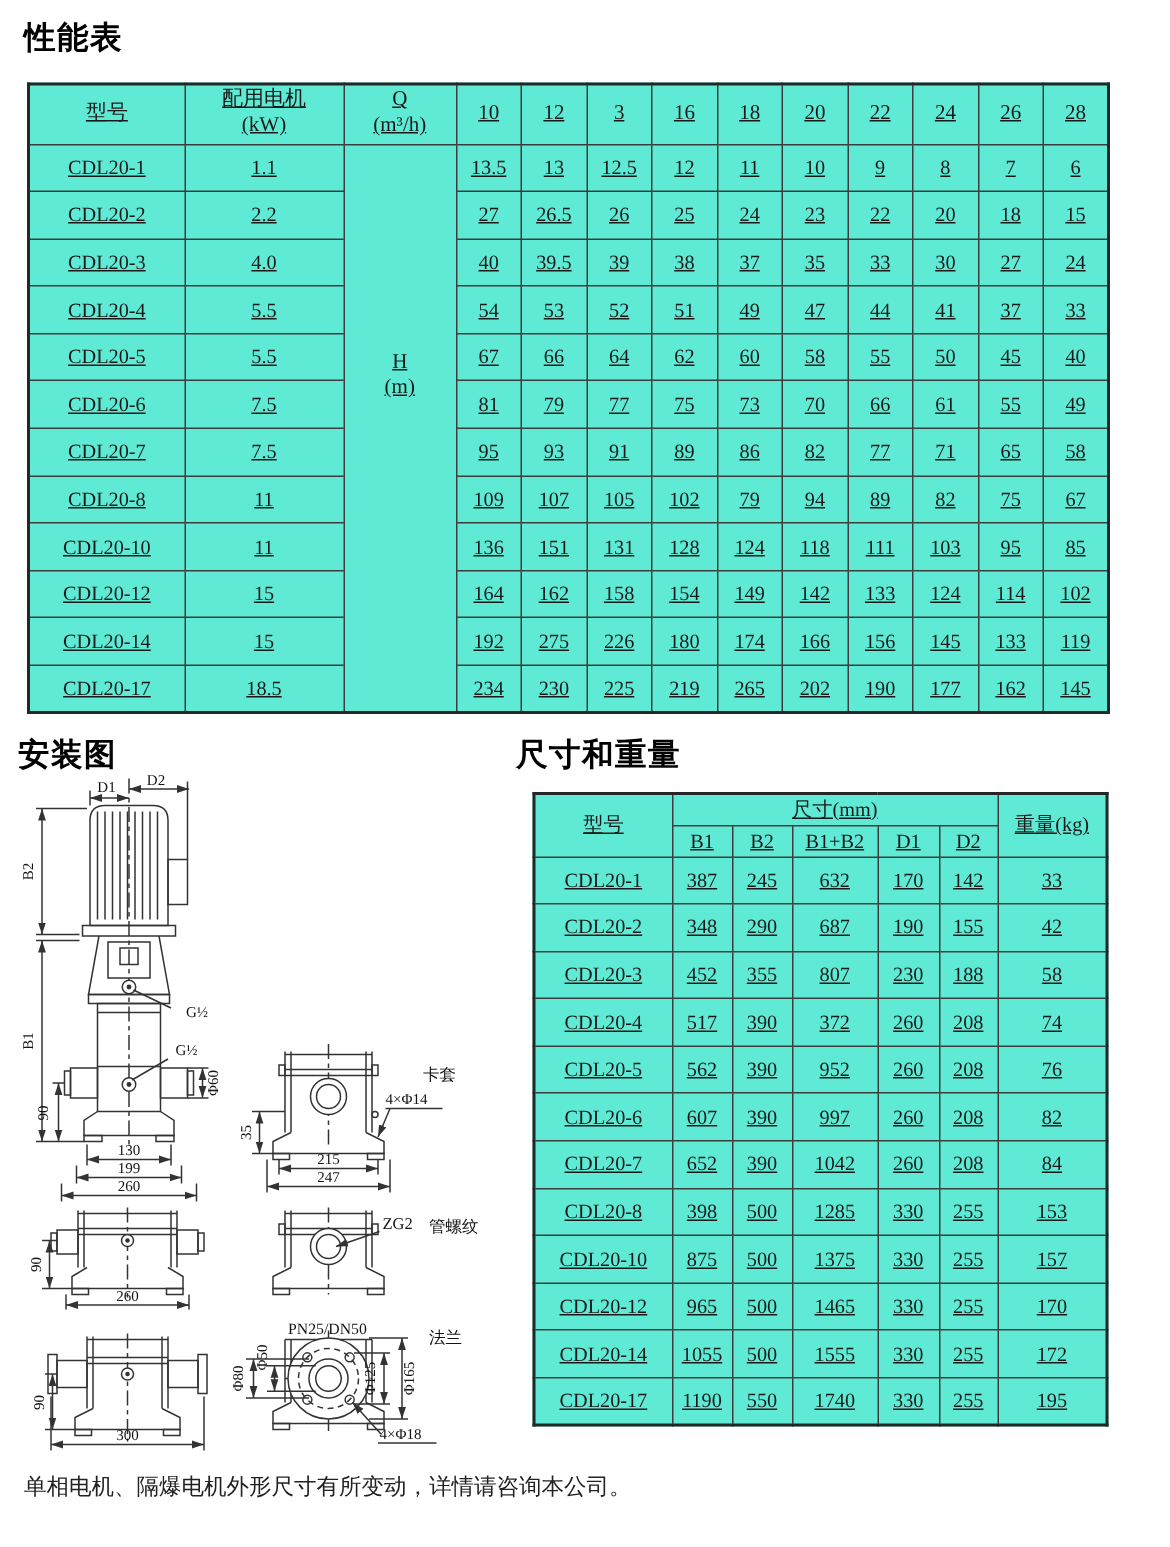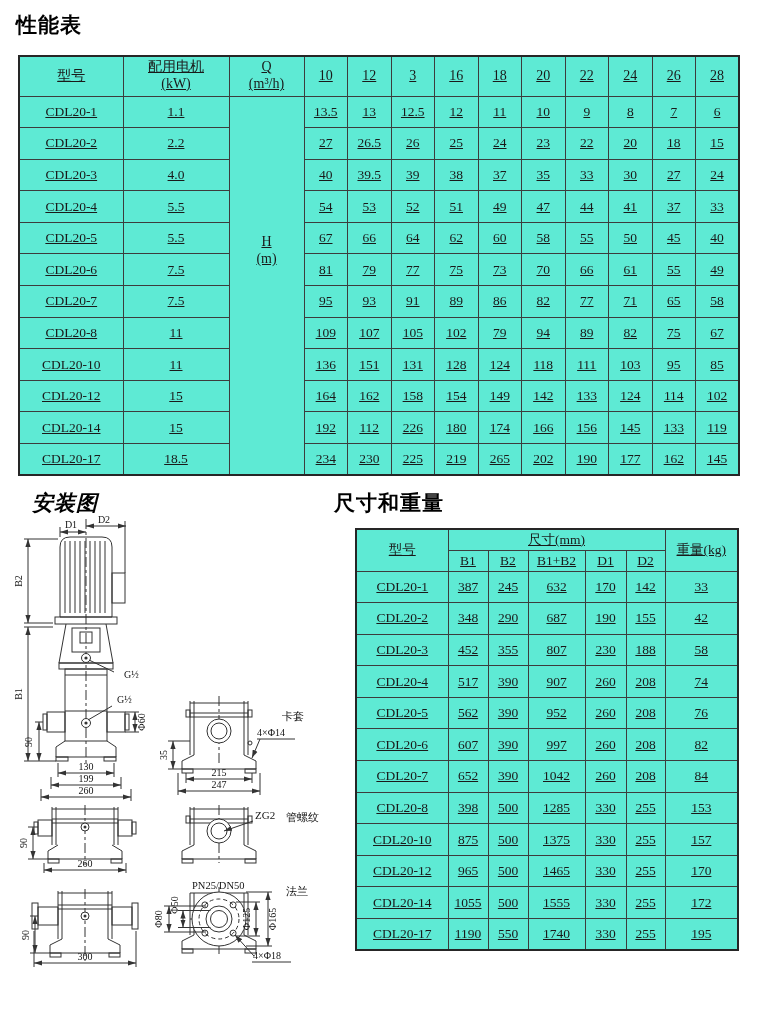--- a/index.html
+++ b/index.html
@@ -1,22 +1,22 @@
 <!DOCTYPE html>
 <html><head>
 <meta charset="utf-8">
 <style>
   html,body{margin:0;padding:0;background:#f6f6f4;}
   #page{position:relative;width:780px;height:1031px;background:#ffffff;
         font-family:"Liberation Serif","DejaVu Serif",serif;color:#1a1a1a;overflow:hidden;}
   .sec-title{position:absolute;margin:0;font-family:"Liberation Sans","DejaVu Sans",sans-serif;
         font-weight:700;font-size:21px;color:#000;letter-spacing:1px;}
   #perf-title{left:16px;top:11px;}
-  #install-title{left:32px;top:489px;font-style:italic;}
-  #dims-title{left:334px;top:489px;}
+  #install-title{left:12px;top:489px;}
+  #dims-title{left:344px;top:489px;}
 
   table{border-collapse:collapse;table-layout:fixed;position:absolute;background:#5eead4;text-decoration:underline;}
   th,td{border:1px solid #3c3c3c;text-align:center;vertical-align:middle;
         font-weight:normal;padding:0;overflow:hidden;}
 
   #perf-table{left:18px;top:55px;width:722px;border:2px solid #262626;font-size:13.5px;}
   #perf-table thead tr{height:40px;}
   #perf-table tbody tr{height:31.6px;}
   #perf-table th{font-size:14px;line-height:1.2;}
   .h-inner{transform:translateY(-35px);line-height:1.25;font-size:14px;}
@@ -222,21 +222,21 @@
           <td>142</td>
           <td>133</td>
           <td>124</td>
           <td>114</td>
           <td>102</td>
         </tr>
         <tr>
           <td>CDL20-14</td>
           <td>15</td>
           <td>192</td>
-          <td>112</td>
+          <td>275</td>
           <td>226</td>
           <td>180</td>
           <td>174</td>
           <td>166</td>
           <td>156</td>
           <td>145</td>
           <td>133</td>
           <td>119</td>
         </tr>
         <tr>
@@ -308,21 +308,21 @@
           <td>355</td>
           <td>807</td>
           <td>230</td>
           <td>188</td>
           <td>58</td>
         </tr>
         <tr>
           <td>CDL20-4</td>
           <td>517</td>
           <td>390</td>
-          <td>907</td>
+          <td>372</td>
           <td>260</td>
           <td>208</td>
           <td>74</td>
         </tr>
         <tr>
           <td>CDL20-5</td>
           <td>562</td>
           <td>390</td>
           <td>952</td>
           <td>260</td>
@@ -618,13 +618,14 @@
       <text x="178" y="374" text-anchor="start" font-size="10.5">PN25/DN50</text>
       <text transform="rotate(-90 164 390)" x="164" y="390">Φ50</text>
       <text transform="rotate(-90 148 404)" x="148" y="404">Φ80</text>
       <text transform="rotate(-90 236 404)" x="236" y="404">Φ125</text>
       <text transform="rotate(-90 262 404)" x="262" y="404">Φ165</text>
       <text x="272" y="380" text-anchor="start" font-size="11">法兰</text>
       <text x="239" y="444" text-anchor="start">4×Φ18</text>
     </g>
   </svg>
 
+  <div id="footer-note">单相电机、隔爆电机外形尺寸有所变动，详情请咨询本公司。</div>
 </div>
 
 </body></html>

